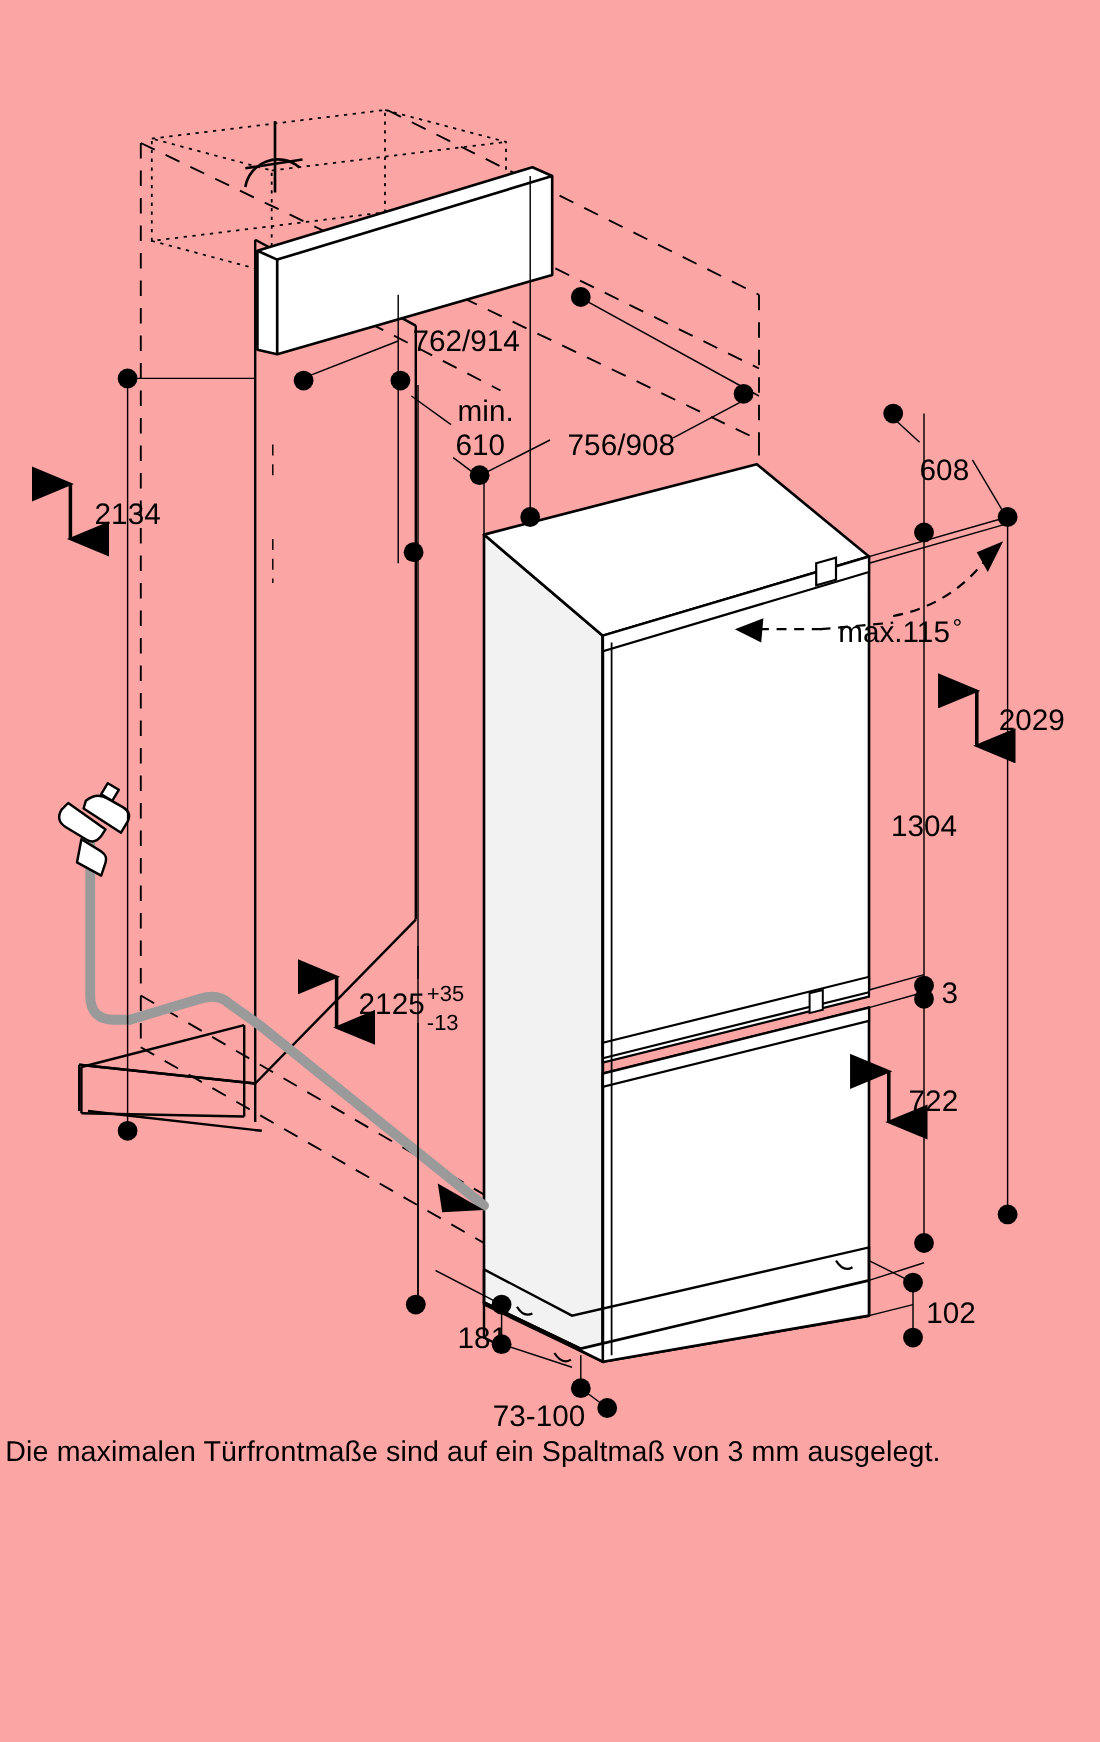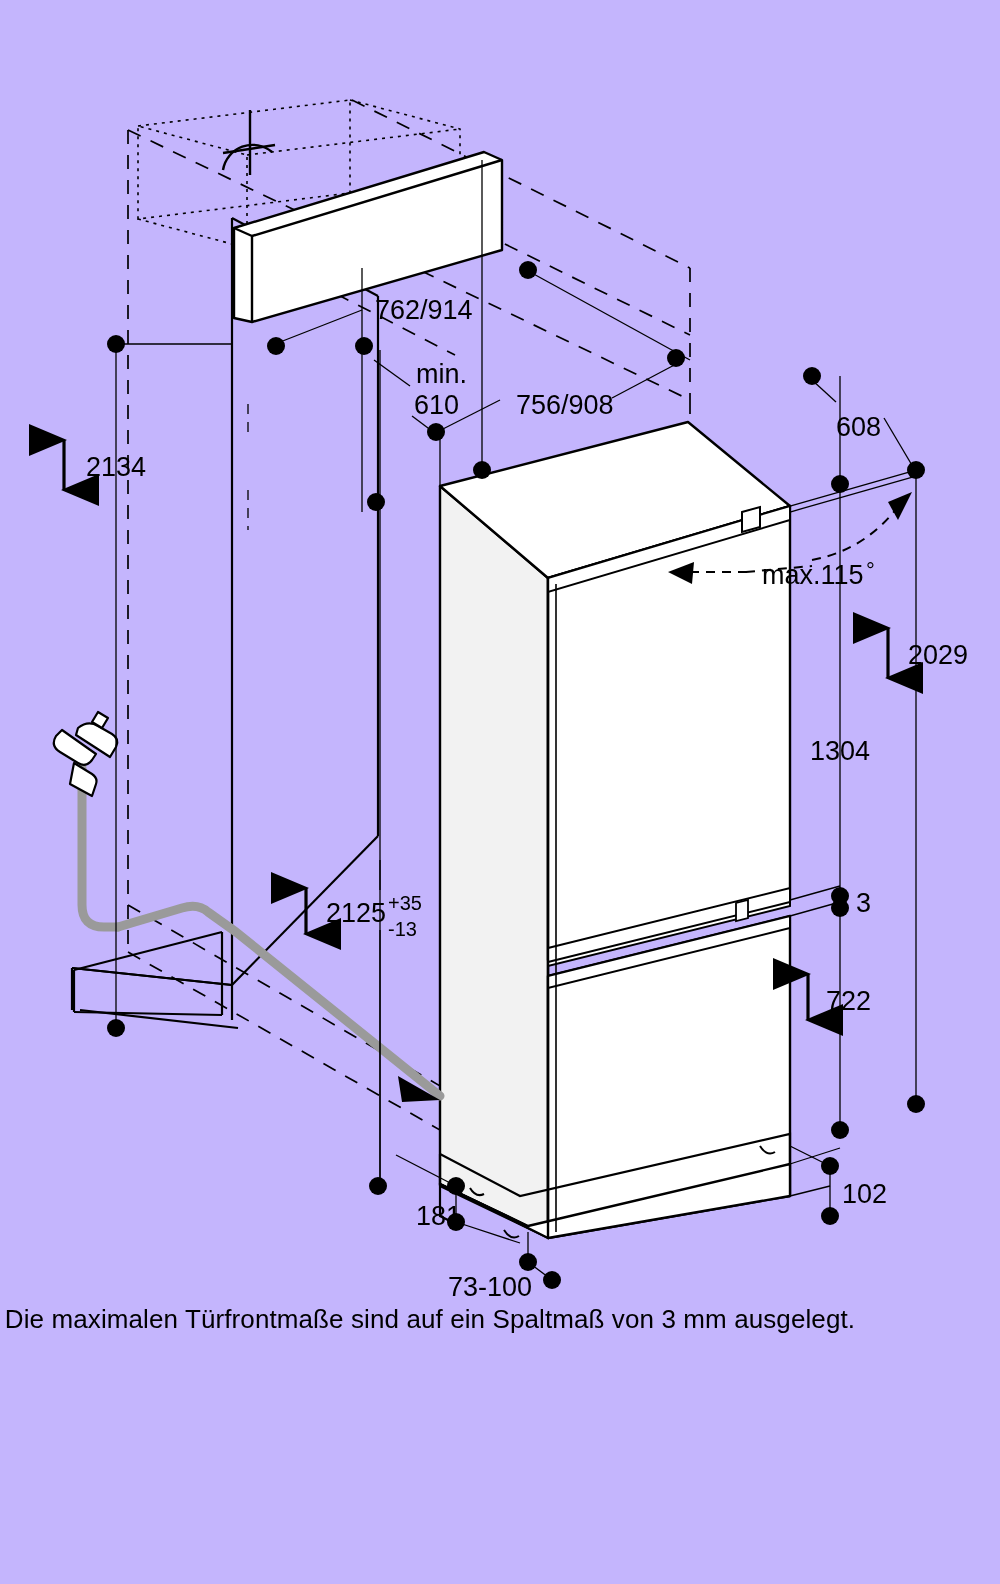--- a/index.html
+++ b/index.html
@@ -2,21 +2,21 @@
 <html><head>
 <meta charset="utf-8">
 <style>
   html,body{margin:0;padding:0;background:#ffffff;}
   body{
     width:1000px;height:1584px;
     font-family:"Liberation Sans", sans-serif;
     color:#000;
     overflow:hidden;
   }
-  #sheet{position:relative;width:1000px;height:1584px;background:#c4b5fd;}
+  #sheet{position:relative;width:1000px;height:1584px;background:#fca5a5;}
   #drawing{position:absolute;left:0;top:0;width:1000px;height:1584px;}
   .caption{
     position:absolute;
     left:0;top:1304px;width:860px;
     text-align:center;
     font-size:26px;
     letter-spacing:0.1px;
     color:#000;
   }
   svg text{font-family:"Liberation Sans", sans-serif;fill:#000;}

